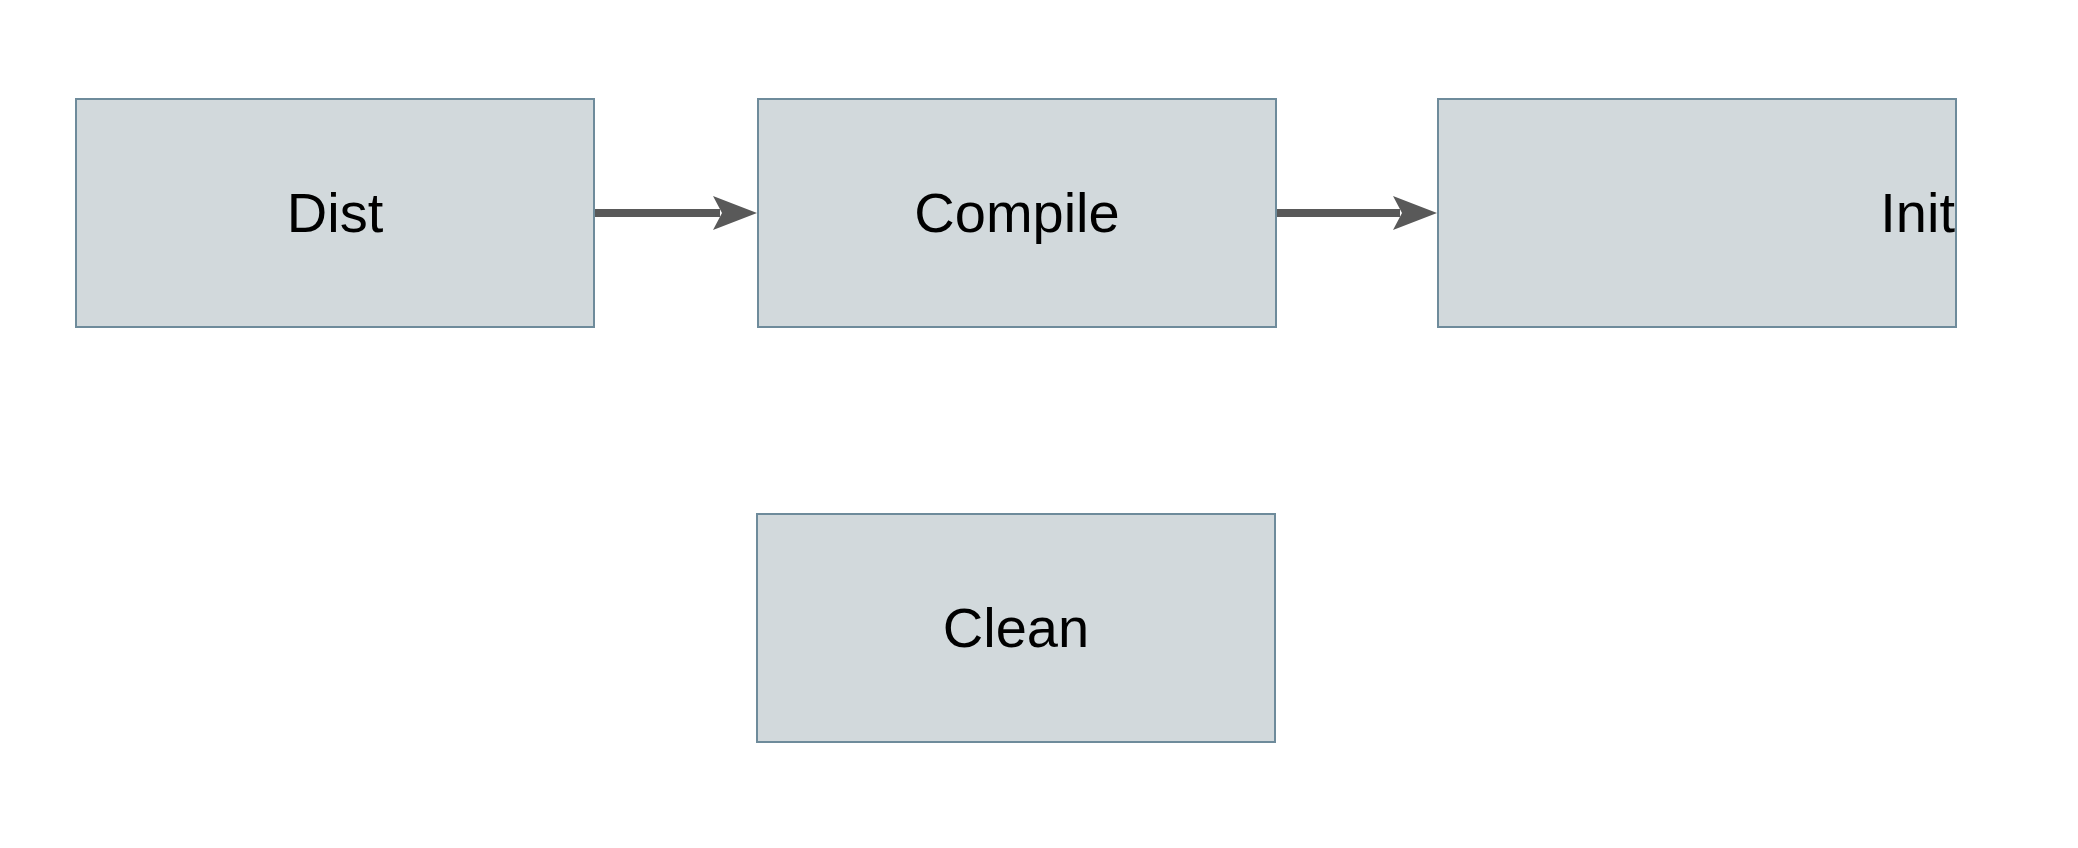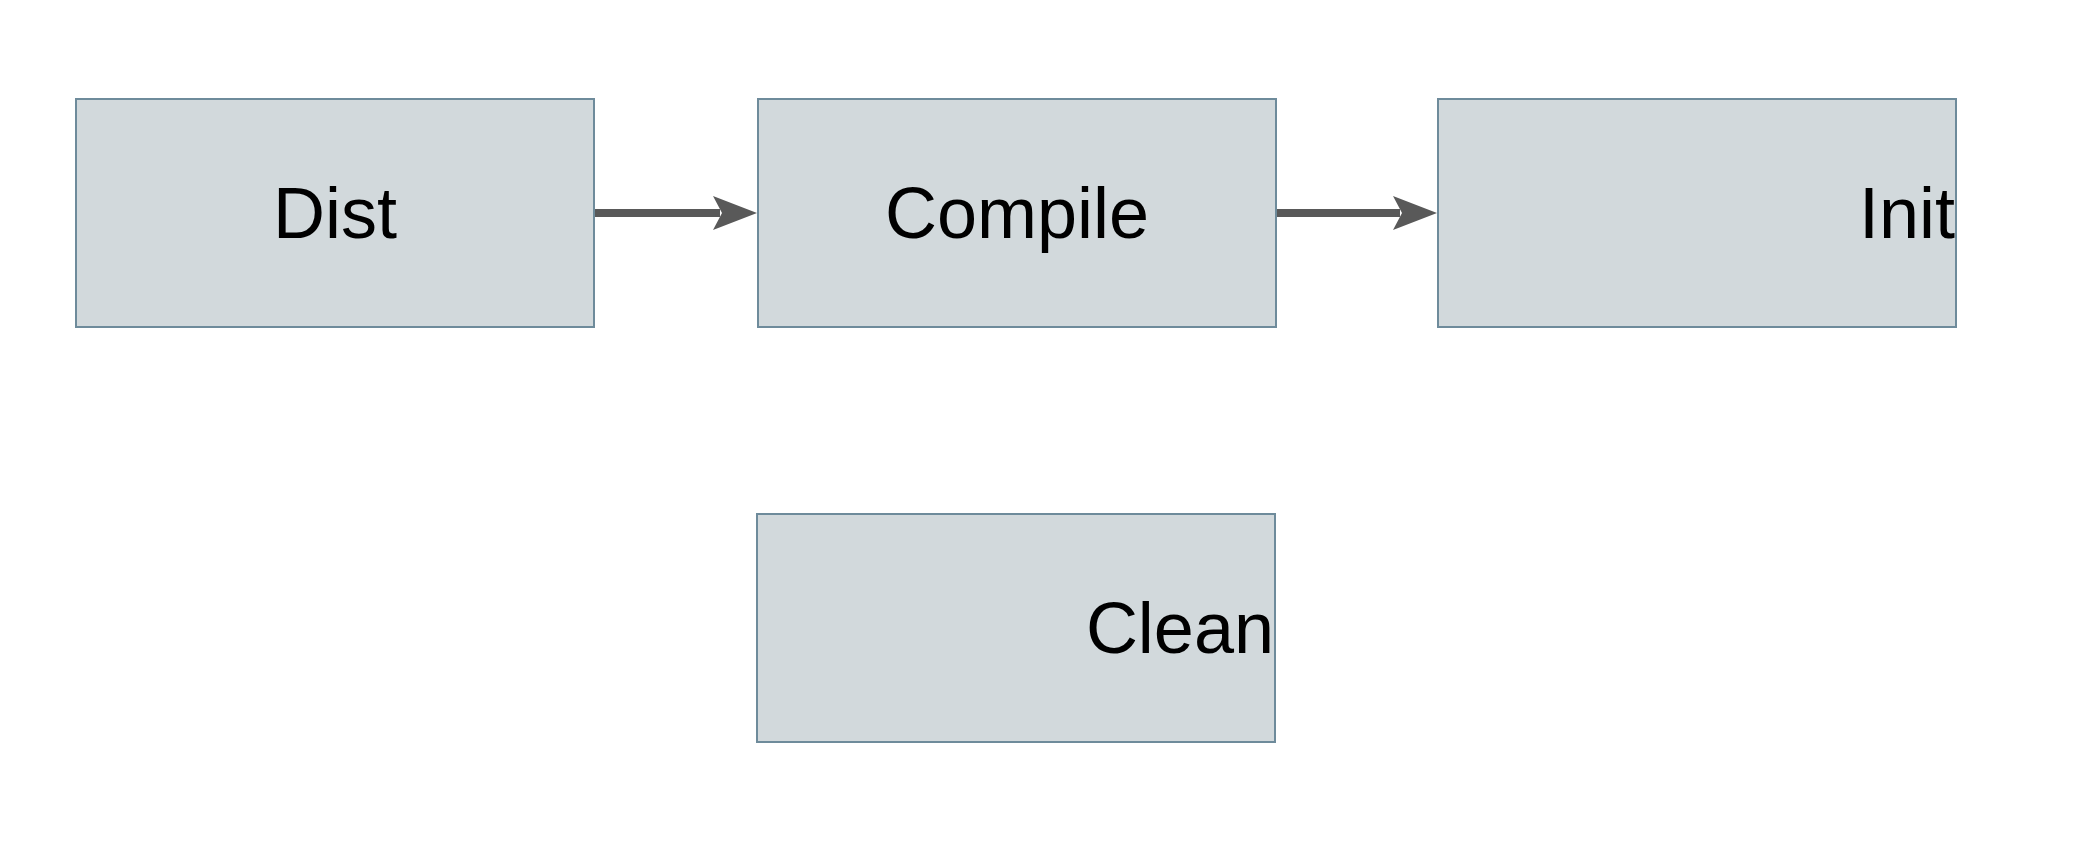--- a/index.html
+++ b/index.html
@@ -26,23 +26,23 @@
     box-sizing: border-box;
     background: #d2d9dc;
     border: 2px solid #6e8b9b;
     display: flex;
     align-items: center;
     justify-content: center;
   }
   .node--dist    { left: 75px;   top: 98px;  width: 520px; height: 230px; }
   .node--compile { left: 757px;  top: 98px;  width: 520px; height: 230px; text-align: center; }
   .node--init    { left: 1437px; top: 98px;  width: 520px; height: 230px; justify-content: flex-end; }
-  .node--clean   { left: 756px;  top: 513px; width: 520px; height: 230px; justify-content: flex-end; }
+  .node--clean   { left: 756px;  top: 513px; width: 520px; height: 230px; }
   .node-label {
-    font-size: 72px;
+    font-size: 56px;
     line-height: 1;
     color: #000000;
     white-space: nowrap;
   }
   .edge-shaft {
     stroke: #595959;
     stroke-width: 8;
   }
   .edge-head {
     fill: #595959;

